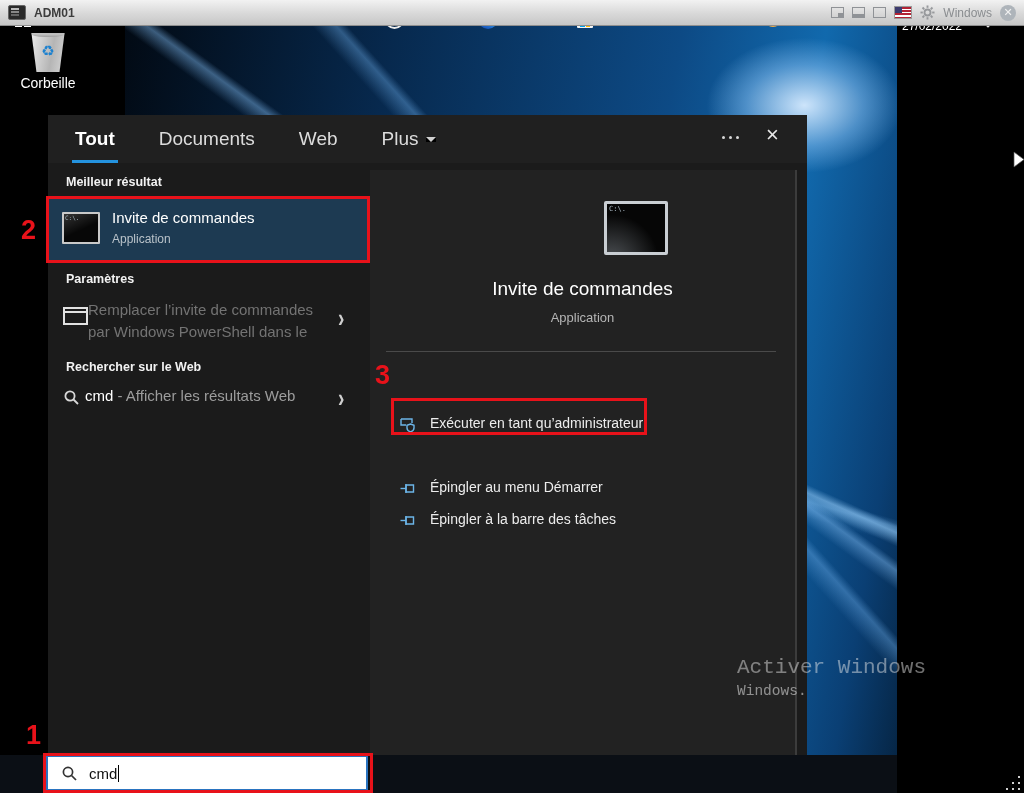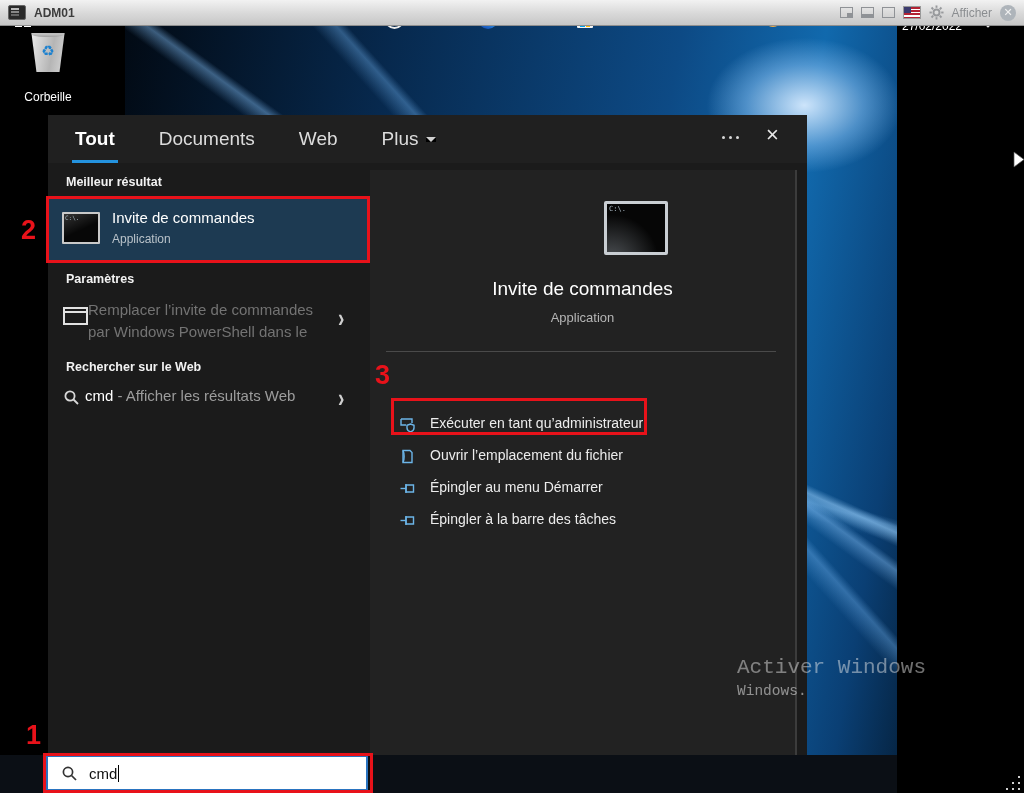--- a/index.html
+++ b/index.html
@@ -38,21 +38,21 @@
       linear-gradient(196deg,rgba(0,0,0,0) 52%,rgba(120,185,240,.35) 52.8%,rgba(0,0,0,0) 54.5%),
       linear-gradient(100deg,#020a14 0%,#07294e 30%,#0d4a85 62%,#1169ad 78%,#0a3f74 93%,#062646 100%);}
   
   .bin-wrap{left:18px;top:30px;width:60px;text-align:center;z-index:5;}
   .bin{width:36px;height:42px;margin:0 auto;position:relative;
     background:linear-gradient(100deg,#efefef,#b5b5b5 60%,#d9d9d9);
     clip-path:polygon(4% 8%,96% 8%,82% 100%,18% 100%);}
   .bin:before{content:"";position:absolute;left:1px;top:0;right:1px;height:7px;
     background:linear-gradient(#fafafa,#9e9e9e);border-radius:50%/60%;}
   .bin .recycle{position:absolute;left:0;right:0;top:12px;font-size:15px;color:#1e82cf;}
-  .bin-label{margin-top:18px;font-size:12px;color:#fff;text-shadow:0 1px 2px #000;}
+  .bin-label{margin-top:3px;font-size:14px;color:#fff;text-shadow:0 1px 2px #000;}
 
   
   .panel{left:48px;top:115px;width:759px;height:640px;background:#1b1b1b;z-index:10;}
   .tabs{position:absolute;left:0;top:0;width:100%;height:48px;display:flex;align-items:center;
     padding-left:27px;box-sizing:border-box;gap:44px;background:#202020;}
   .tab{font-size:19px;color:#dcdcdc;position:relative;height:48px;display:flex;align-items:center;}
   .tab.active{color:#fff;font-weight:bold;}
   .tab.active:after{content:"";position:absolute;left:-3px;right:-3px;bottom:0;height:3px;background:#2493df;}
   .tab .caret{width:0;height:0;border-left:5px solid transparent;border-right:5px solid transparent;
     border-top:5px solid #d0d0d0;margin-left:7px;}
@@ -225,29 +225,20 @@
       <span class="act-icon">
         <svg viewBox="0 0 17 17">
             <path d="M2 3 H13 V7"></path>
             <path d="M2 3 V9 H7"></path>
             <path d="M11.5 8 l3.5 1.3 v2.6 c0 2-1.8 3.4-3.5 4 c-1.7-.6-3.5-2-3.5-4 V9.3 Z"></path>
           </svg>
       </span>
       <span class="act-label">Exécuter en tant qu’administrateur</span>
     </div>
 
-    <div class="act-row" style="top:270px;">
-      <span class="act-icon">
-        <svg viewBox="0 0 17 17">
-            <path d="M4 2.5 H11 L13 4.5 V14.5 H4 Z"></path>
-            <path d="M4 2.5 C5.5 5 5.5 12 4 14.5"></path>
-          </svg>
-      </span>
-      <span class="act-label">Ouvrir l’emplacement du fichier</span>
-    </div>
 
     <div class="act-row" style="top:302px;">
       <span class="act-icon">
         <svg viewBox="0 0 17 17">
             <path d="M1.5 8.5 H7"></path>
             <path d="M7 5 H14.5 V12 H7 Z"></path>
             <path d="M7 4 V13"></path>
           </svg>
       </span>
       <span class="act-label">Épingler au menu Démarrer</span>
@@ -397,16 +388,16 @@
         <line x1="8" y1="0.5" x2="8" y2="3"></line>
           <line x1="8" y1="13" x2="8" y2="15.5"></line>
         <line x1="0.5" y1="8" x2="3" y2="8"></line>
           <line x1="13" y1="8" x2="15.5" y2="8"></line>
         <line x1="2.7" y1="2.7" x2="4.5" y2="4.5"></line>
           <line x1="11.5" y1="11.5" x2="13.3" y2="13.3"></line>
         <line x1="13.3" y1="2.7" x2="11.5" y2="4.5"></line>
           <line x1="4.5" y1="11.5" x2="2.7" y2="13.3"></line>
       </g>
     </svg>
-    <span class="tb-actions">Afficher</span>
+    <span class="tb-actions">Windows</span>
     <span class="tb-close">✕</span>
   </span>
 </div>
 
 </body></html>

